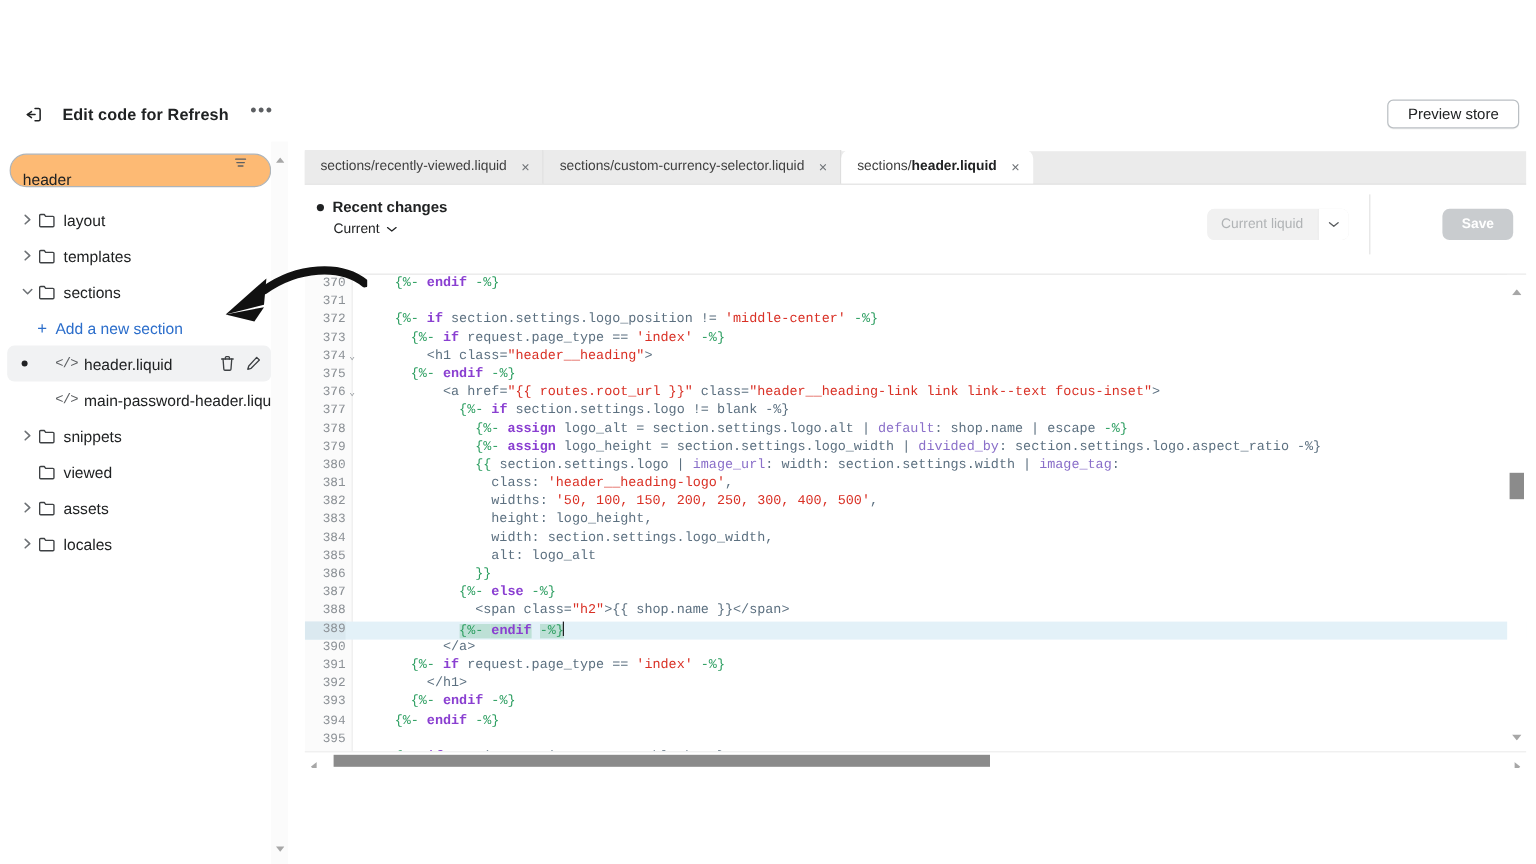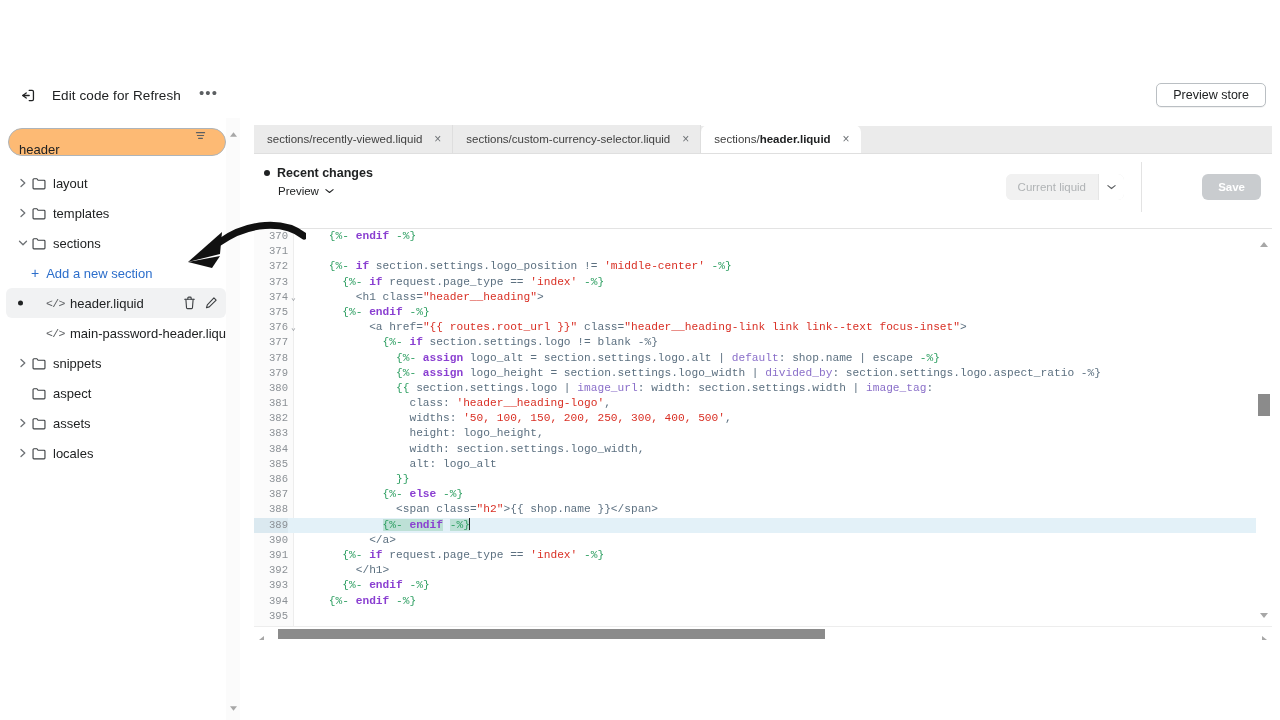--- a/index.html
+++ b/index.html
@@ -20,21 +20,21 @@
     position: absolute; left: 0; top: 78px; width: 1280px; height: 34px;
     display: flex; align-items: center;
   }
   .exit-btn {
     margin-left: 14px; width: 26px; height: 26px;
     display: flex; align-items: center; justify-content: center;
     border-radius: 6px; cursor: pointer;
   }
   .topbar-title {
     margin-left: 12px; font-size: 13.5px; color: #202223;
-    font-weight: 400; letter-spacing: 0.1px;
+    font-weight: 700; letter-spacing: 0.1px;
   }
   .topbar-more {
     margin-left: 14px; font-size: 15px; color: #5c5f62;
     letter-spacing: 1.2px; cursor: pointer; line-height: 10px;
     padding: 4px 4px 8px 4px; border-radius: 5px;
   }
   .preview-btn {
     position: absolute; right: 14px; top: 83px;
     height: 24px; padding: 0 16px;
     font-size: 12.5px; color: #202223;
@@ -433,21 +433,21 @@
         <span class="chev spacer">
           <svg width="8" height="10" viewBox="0 0 8 10" fill="none" stroke="#6d7175" stroke-width="1.3" stroke-linecap="round" stroke-linejoin="round">
             <path d="M2 1.5 5.8 5 2 8.5"></path>
           </svg>
         </span>
         <span class="folder-ic">
           <svg width="14" height="13" viewBox="0 0 16 14" fill="none" stroke="#3d4043" stroke-width="1.3" stroke-linejoin="round">
             <path d="M1.2 12.2V2.6a1 1 0 0 1 1-1h3.4l1.3 1.7h6.9a1 1 0 0 1 1 1v7.9a1 1 0 0 1-1 1H2.2a1 1 0 0 1-1-1Z"></path>
           </svg>
         </span>
-        <span class="tree-label">aspect</span>
+        <span class="tree-label">viewed</span>
       </div>
       <div class="tree-row">
         <span class="chev">
           <svg width="8" height="10" viewBox="0 0 8 10" fill="none" stroke="#6d7175" stroke-width="1.3" stroke-linecap="round" stroke-linejoin="round">
             <path d="M2 1.5 5.8 5 2 8.5"></path>
           </svg>
         </span>
         <span class="folder-ic">
           <svg width="14" height="13" viewBox="0 0 16 14" fill="none" stroke="#3d4043" stroke-width="1.3" stroke-linejoin="round">
             <path d="M1.2 12.2V2.6a1 1 0 0 1 1-1h3.4l1.3 1.7h6.9a1 1 0 0 1 1 1v7.9a1 1 0 0 1-1 1H2.2a1 1 0 0 1-1-1Z"></path>
@@ -504,21 +504,21 @@
         <span class="tab-x">×</span>
       </div>
     </div>
 
   <div class="toolbar">
     <div class="recent">
       <span class="rdot"></span>
       <span>Recent changes</span>
     </div>
     <div class="current">
-      <span>Preview</span>
+      <span>Current</span>
       <span class="cc">
         <svg width="9" height="6" viewBox="0 0 10 6" fill="none" stroke="#202223" stroke-width="1.2" stroke-linecap="round" stroke-linejoin="round">
             <path d="M1 1.5 5 4.7 9 1.5"></path>
           </svg>
       </span>
     </div>
 
     <div class="fmt-group">
       <div class="fmt-main">Current liquid</div>
       <div class="fmt-caret">

